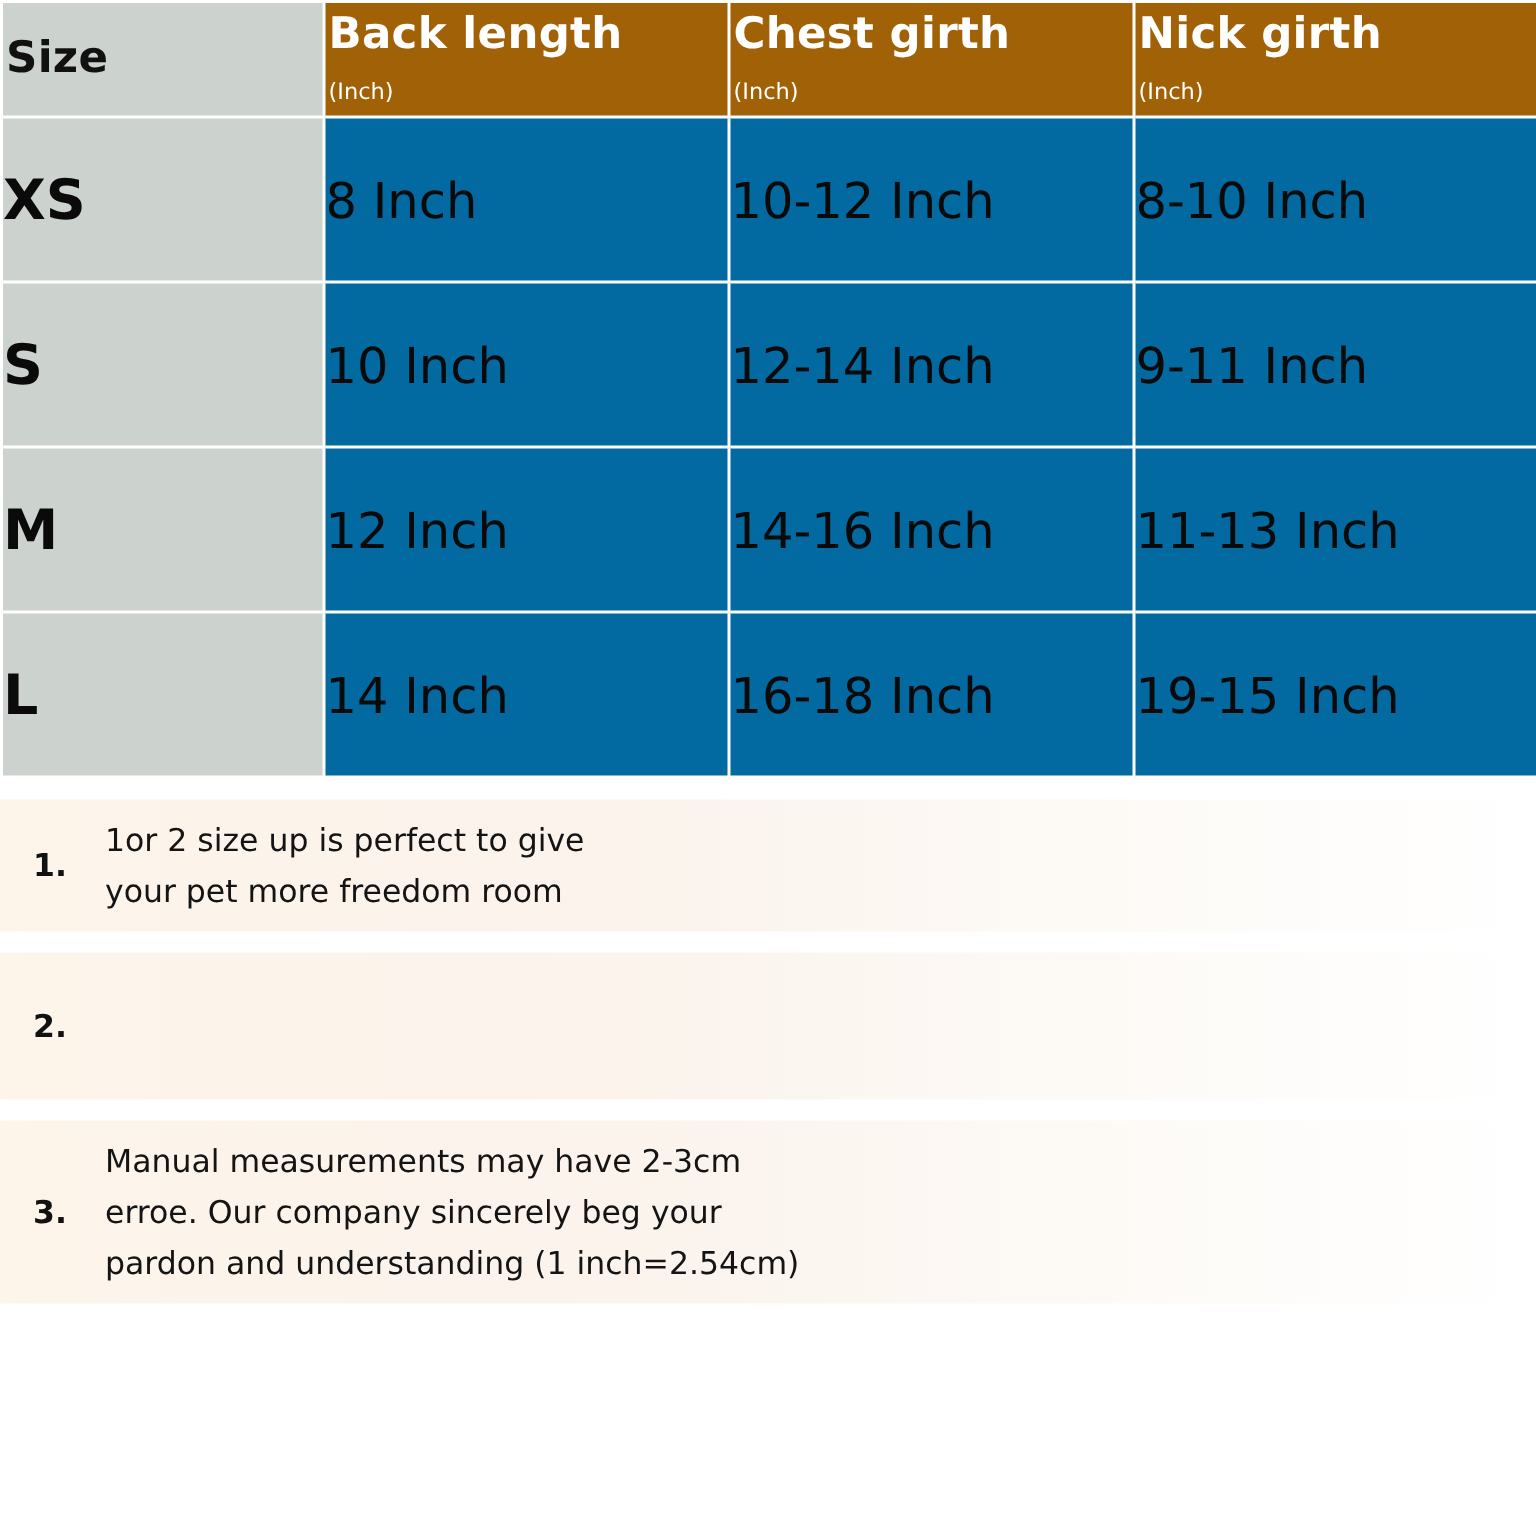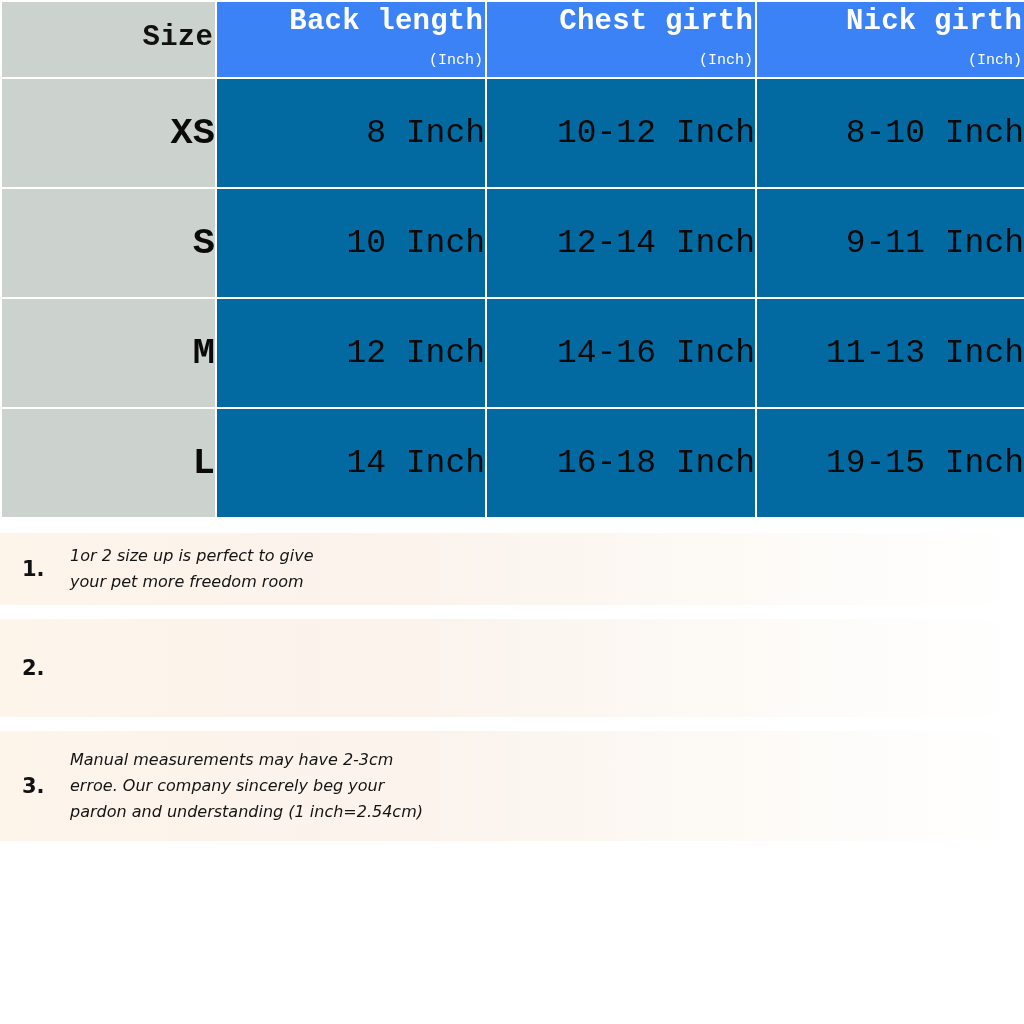--- a/index.html
+++ b/index.html
@@ -25,28 +25,27 @@
     border-collapse: collapse;
     table-layout: fixed;
   }
   .chart col.c-size { width: 215px; }
   .chart col.c-back { width: 270px; }
   .chart col.c-chest { width: 270px; }
   .chart col.c-neck  { width: 269px; }
 
   .chart th, .chart td {
     border: 2px solid #ffffff;
-    text-align: right;
+    text-align: left;
     vertical-align: middle;
-    font-family: Liberation Mono, monospace;
   }
 
   thead th {
     height: 77px;
-    background: #3b82f6;
+    background: #a16207;
     color: #ffffff;
     padding: 4px 2px 6px;
   }
   thead th.size-head {
     background: #ccd2cd;
     color: #111111;
   }
   .head-main {
     display: block;
     font-size: 29px;
@@ -98,26 +97,25 @@
   }
   .note .num {
     width: 48px;
     flex: 0 0 48px;
     font-size: 21px;
     font-weight: 800;
     color: #111111;
     text-align: left;
   }
   .note .txt {
-    font-size: 16px;
+    font-size: 21px;
     line-height: 1.62;
     color: #141414;
     font-weight: 400;
     white-space: pre-line;
-    font-style: italic;
   }
   .note-1 { min-height: 72px; }
   .note-2 { min-height: 98px; }
   .note-3 { min-height: 110px; }
 </style>
 </head>
 <body>
 
 <div class="page">
 

